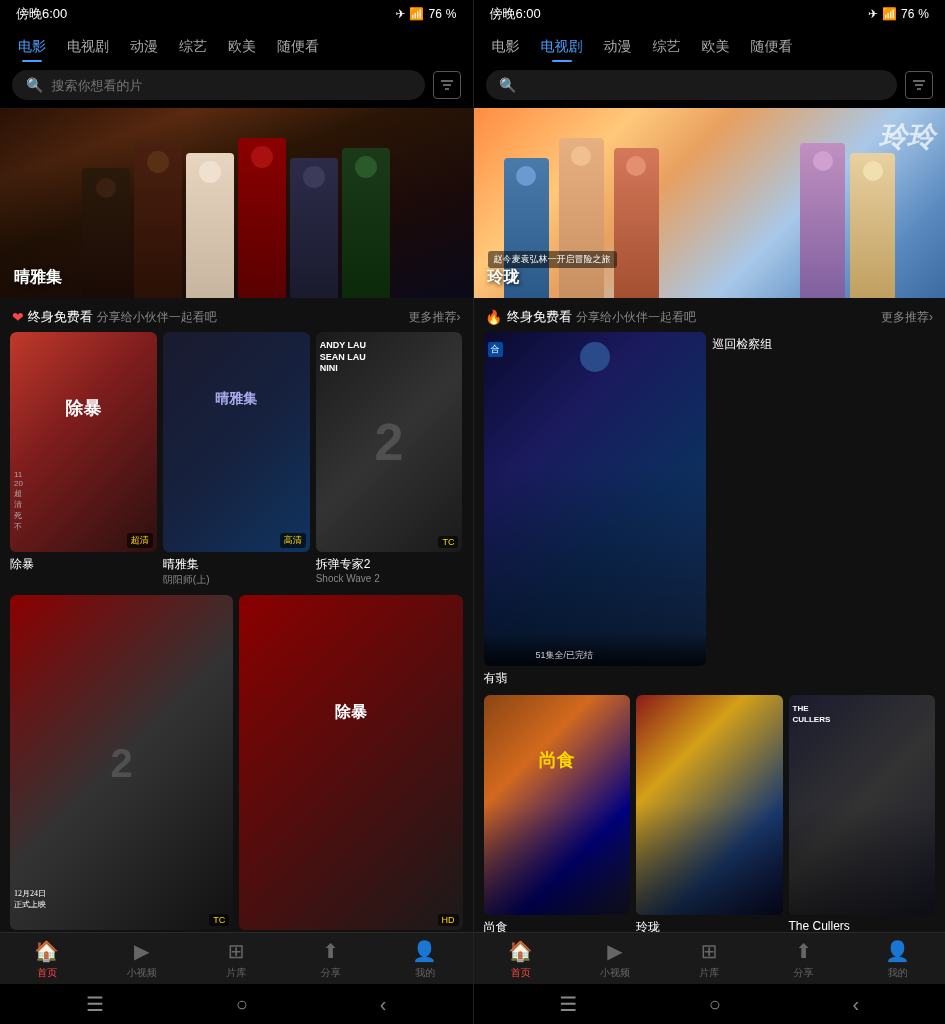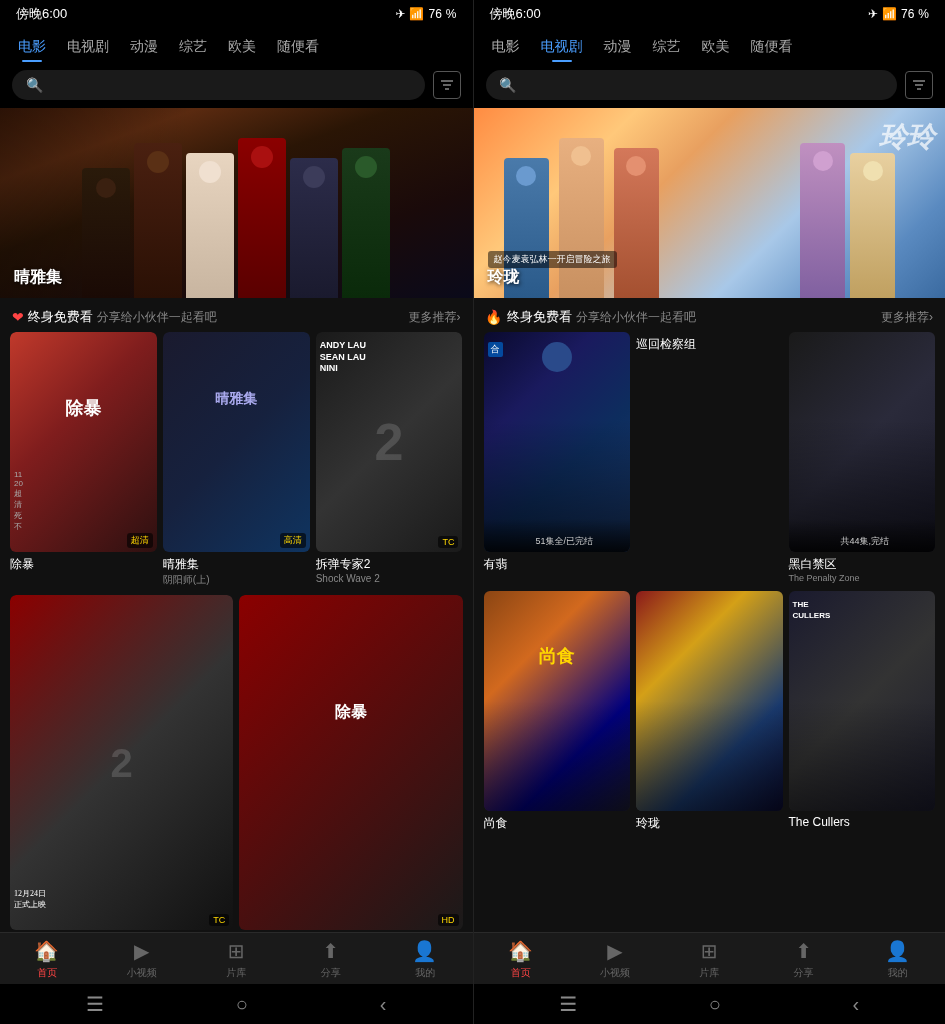--- a/index.html
+++ b/index.html
@@ -350,20 +350,21 @@
     <div class="nav-tab">电视剧</div>
     <div class="nav-tab">动漫</div>
     <div class="nav-tab">综艺</div>
     <div class="nav-tab">欧美</div>
     <div class="nav-tab">随便看</div>
   </div>
 
   <div class="search-bar">
     <div class="search-input-wrap">
       <span style="color:#666;font-size:14px;">🔍</span>
+      <input type="text" placeholder="搜索你想看的片" style="">
     </div>
     <div class="filter-icon">
       <svg width="14" height="14" viewBox="0 0 14 14" fill="none">
         <line x1="1" y1="3" x2="13" y2="3" stroke="#888" stroke-width="1.5"></line>
         <line x1="3" y1="7" x2="11" y2="7" stroke="#888" stroke-width="1.5"></line>
         <line x1="5" y1="11" x2="9" y2="11" stroke="#888" stroke-width="1.5"></line>
       </svg>
     </div>
   </div>
 
@@ -577,30 +578,20 @@
           </div>
           <div style="position:absolute;top:10px;left:4px;font-size:9px;color:#fff;background:rgba(0,100,200,0.7);padding:1px 3px;border-radius:2px;">合</div>
         </div>
         <div class="series-title" style="color:#fff;font-size:12px;margin-top:4px;">有翡</div>
       </div>
 
       <div class="series-card">
         <div class="series-title" style="color:#fff;font-size:12px;margin-top:4px;">巡回检察组</div>
       </div>
 
-      <div class="series-card">
-        <div class="series-poster poster-heibai">
-          <div style="position:absolute;top:0;left:0;right:0;bottom:0;background:linear-gradient(180deg,transparent 40%,rgba(0,0,0,0.6) 100%);"></div>
-          <div class="series-info">
-            <div class="series-ep">共44集,完结</div>
-          </div>
-        </div>
-        <div class="series-title" style="color:#fff;font-size:12px;margin-top:4px;">黑白禁区</div>
-        <div class="series-subtitle">The Penalty Zone</div>
-      </div>
     </div>
 
     <div class="series-grid">
 
       <div class="series-card">
         <div class="series-poster poster-shanhe">
           <div style="position:absolute;top:0;left:0;right:0;bottom:0;background:linear-gradient(180deg,transparent 50%,rgba(0,0,0,0.5) 100%);"></div>
           <div class="poster-text-overlay" style="font-size:18px;color:#ffd700;top:30%;font-weight:900;">尚食</div>
         </div>
         <div class="series-title" style="color:#fff;font-size:12px;margin-top:4px;">尚食</div>

